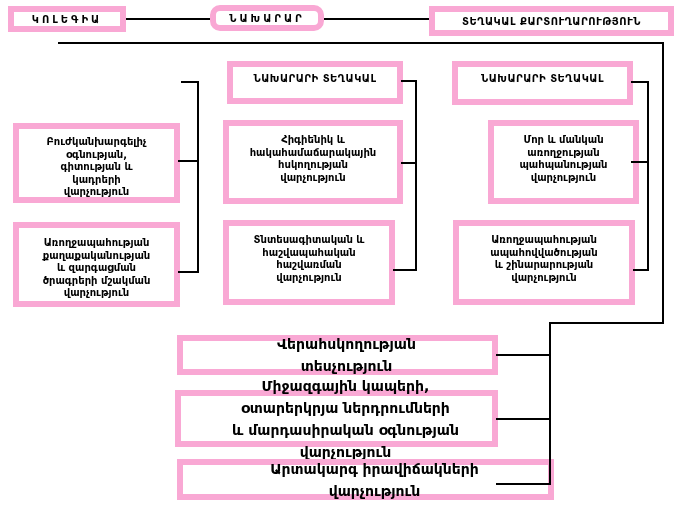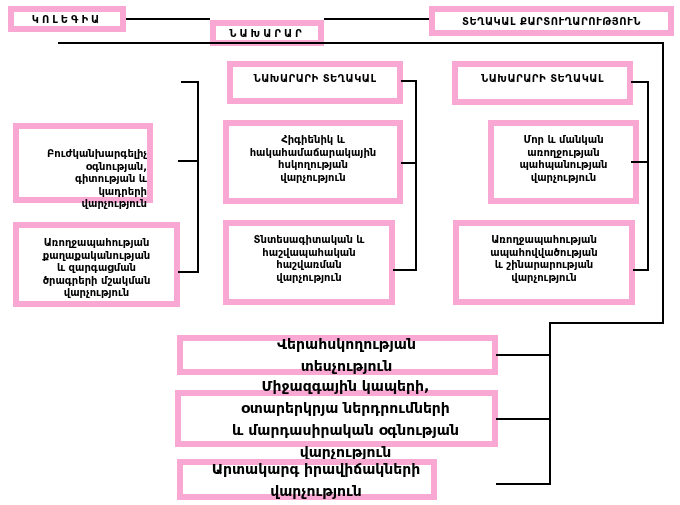--- a/index.html
+++ b/index.html
@@ -53,27 +53,27 @@
     position: absolute;
     background: #000;
   }
 </style>
 </head>
 <body>
 
 <div class="canvas">
 
   <div class="node box-top ls3" style="left:8px; top:6px; width:118px; height:26px;">ԿՈԼԵԳԻԱ</div>
-  <div class="node box-top ls3" style="left:210px; top:20px; width:114px; height:26px;">ՆԱԽԱՐԱՐ</div>
+  <div class="node box-top ls3" style="left:210px; top:5px; width:114px; height:26px;border-radius:10px;">ՆԱԽԱՐԱՐ</div>
   <div class="node box-top ls1" style="left:429px; top:6px; width:245px; height:30px;">ՏԵՂԱԿԱԼ ՔԱՐՏՈՒՂԱՐՈՒԹՅՈՒՆ</div>
 
   <div class="node box-head" style="left:227px; top:61px; width:176px; height:43px;">ՆԱԽԱՐԱՐԻ ՏԵՂԱԿԱԼ</div>
   <div class="node box-head" style="left:452px; top:61px; width:181px; height:44px;">ՆԱԽԱՐԱՐԻ ՏԵՂԱԿԱԼ</div>
 
-  <div class="node box-unit" style="left:13px; top:123px; width:140px; height:80px; padding-top:19px;text-align:right;">Բուժկանխարգելիչ
+  <div class="node box-unit" style="left:13px; top:123px; width:167px; height:80px; padding-top:7px;">Բուժկանխարգելիչ
 օգնության,
 գիտության և
 կադրերի
 վարչություն</div>
   <div class="node box-unit" style="left:13px; top:222px; width:167px; height:85px; padding-top:9px;">Առողջապահության
 քաղաքականության
 և զարգացման
 ծրագրերի մշակման
 վարչություն</div>
 
@@ -94,21 +94,21 @@
 ապահովվածության
 և շինարարության
 վարչություն</div>
 
   <div class="node box-bottom" style="left:177px; top:335px; width:321px; height:40px;">Վերահսկողության
 տեսչություն</div>
   <div class="node box-bottom" style="left:175px; top:390px; width:323px; height:57px;">Միջազգային կապերի,
 օտարերկրյա ներդրումների
 և մարդասիրական օգնության
 վարչություն</div>
-  <div class="node box-bottom" style="left:177px; top:459px; width:260px; height:41px;">Արտակարգ իրավիճակների
+  <div class="node box-bottom" style="left:177px; top:459px; width:377px; height:41px;">Արտակարգ իրավիճակների
 վարչություն</div>
 
   <div class="line" style="left:126px; top:18px; width:84px; height:2px;"></div>
   <div class="line" style="left:324px; top:18px; width:105px; height:2px;"></div>
 
   <div class="line" style="left:58px; top:42px; width:606px; height:2px;"></div>
   <div class="line" style="left:662px; top:42px; width:2px; height:282px;"></div>
   <div class="line" style="left:549px; top:322px; width:115px; height:2px;"></div>
   <div class="line" style="left:549px; top:322px; width:2px; height:163px;"></div>
   <div class="line" style="left:496px; top:354px; width:55px; height:2px;"></div>

